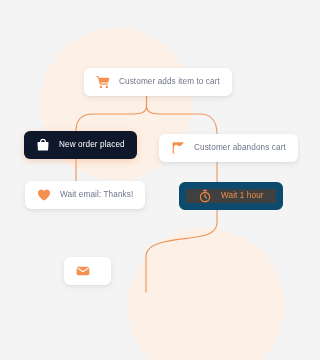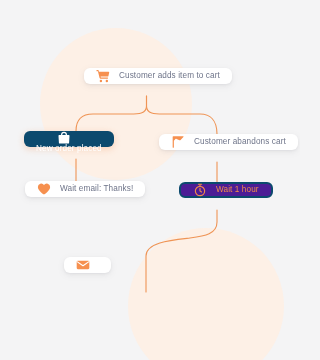--- a/index.html
+++ b/index.html
@@ -45,21 +45,21 @@
     top: 0;
     width: 300px;
     height: 360px;
   }
   
   .node {
     position: absolute;
     display: flex;
     align-items: center;
     box-sizing: border-box;
-    height: 16px;
+    height: 28px;
     padding: 0 12px;
     border-radius: 6px;
     white-space: nowrap;
   }
   .node .icon {
     display: flex;
     align-items: center;
     justify-content: center;
     width: 14px;
     height: 14px;
@@ -73,29 +73,28 @@
     line-height: 1;
   }
 
   .node.card {
     background: #ffffff;
     box-shadow: 0 2px 6px rgba(120,120,130,0.13), 0 1px 2px rgba(120,120,130,0.08);
   }
   .node.card .label { color: #6e7489; }
 
   .node.filled {
-    background: #0c4a6e;
+    background: #0f172a;
     box-shadow: 0 2px 7px rgba(240,140,80,0.32);
-    flex-direction: column;
   }
   .node.filled .label { color: #ffffff; }
 
   .node.outlined {
-    background: #4c1d95;
-    border: 2px solid #0c4a6e;
+    background: #404040;
+    border: 7px solid #0c4a6e;
   }
   .node.outlined .label { color: #ef8b4a; }
 
   
   #node-add-to-cart      { left: 84px;  top: 68px;  }
   #node-new-order        { left: 24px;  top: 131px; }
   #node-abandons-cart    { left: 159px; top: 134px; }
   #node-send-thanks      { left: 25px;  top: 181px; }
   #node-wait             { left: 179px; top: 182px; }
   #node-send-left-items  { left: 64px;  top: 257px; }

